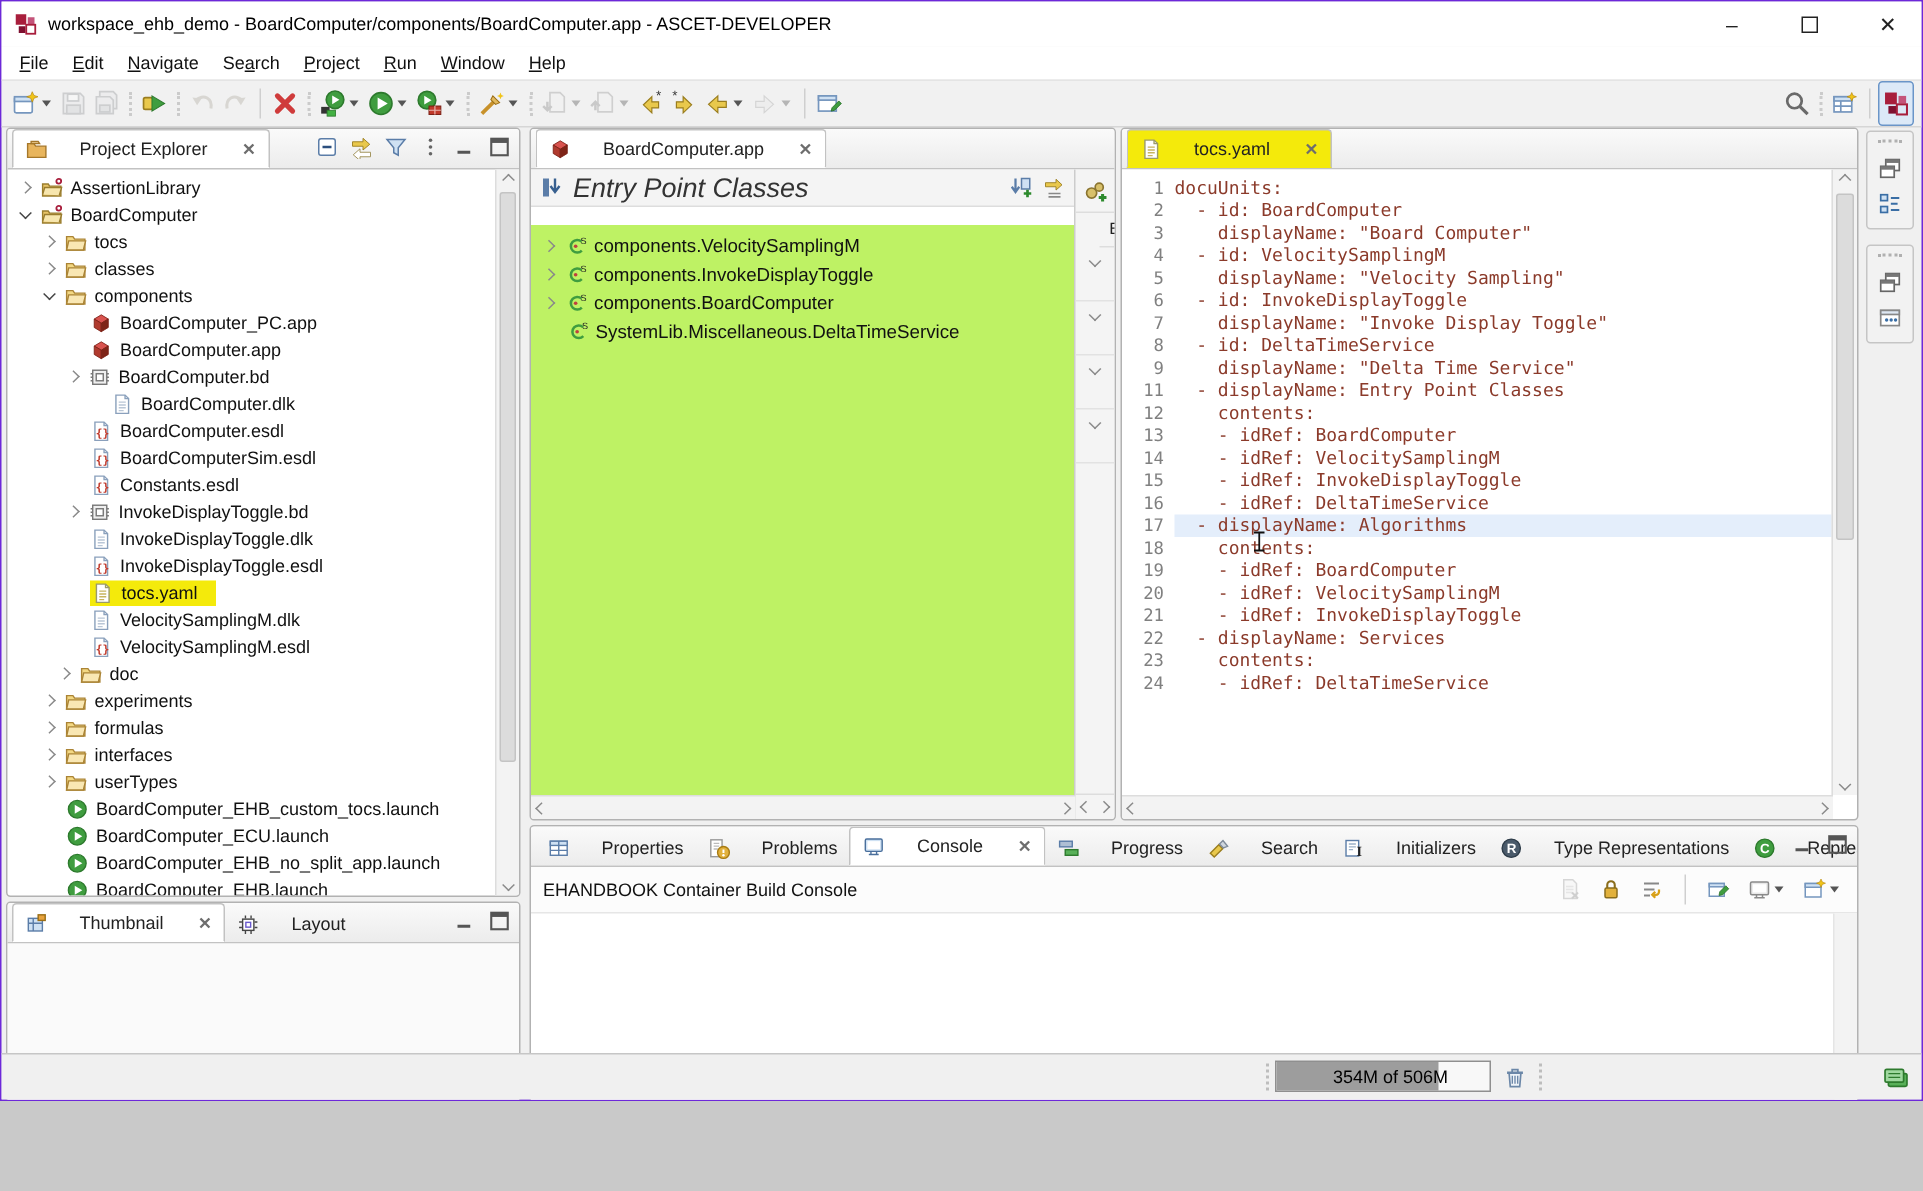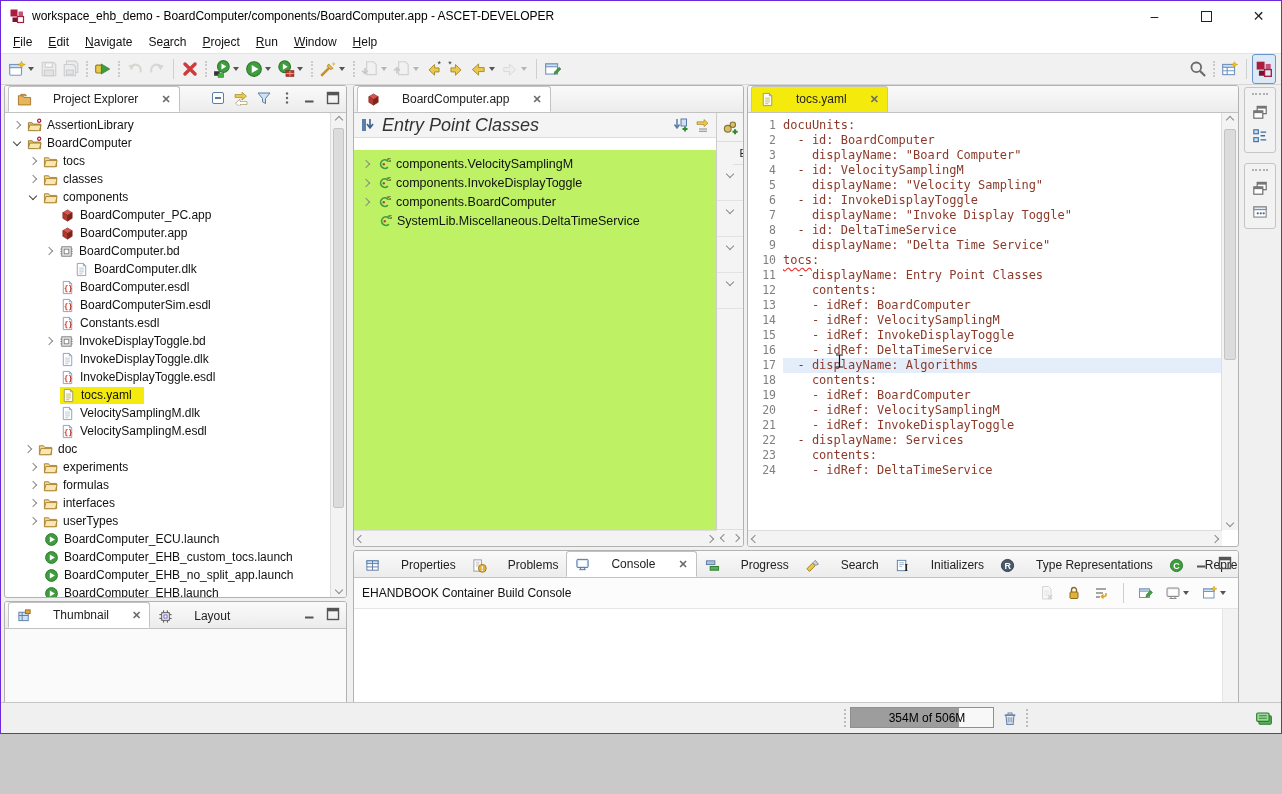--- a/index.html
+++ b/index.html
@@ -581,21 +581,21 @@
           <span class="chev-sp"></span>
           <span class="icon ticon">
             <svg viewBox="0 0 16 16">
               <path d="M3.5 1.5H10l2.5 2.5v10.5h-9z" fill="#fff" stroke="#8aa0bc"></path>
               <path d="M10 1.5V4h2.5" fill="none" stroke="#8aa0bc"></path>
               <text x="4" y="12" font-size="8" font-weight="bold" fill="#c0392b" font-family="monospace">{}</text>
             </svg>
           </span>
           <span class="tlabel">VelocitySamplingM.esdl</span>
         </div>
-        <div class="trow" style="padding-left:17px">
+        <div class="trow" style="padding-left:32px">
           <span class="chev"></span>
           <span class="icon ticon">
             <svg viewBox="0 0 16 16">
               <path d="M1.5 4h4.5l1.2 1.8H14.5v7.7H1.5z" fill="#f3d883" stroke="#ab8435"></path>
               <path d="M1.5 13.5L3 7h12l-1.6 6.5z" fill="#f9e7b3" stroke="#ab8435"></path>
             </svg>
           </span>
           <span class="tlabel">doc</span>
         </div>
         <div class="trow" style="padding-left:22px">
@@ -639,31 +639,31 @@
           <span class="tlabel">userTypes</span>
         </div>
         <div class="trow" style="padding-left:22px">
           <span class="chev-sp"></span>
           <span class="icon ticon">
             <svg viewBox="0 0 16 16">
               <circle cx="8" cy="8" r="6.3" fill="#3f9d3f" stroke="#2d7a2d"></circle>
               <path d="M6.2 4.8L11.6 8l-5.4 3.2z" fill="#fff"></path>
             </svg>
           </span>
-          <span class="tlabel">BoardComputer_ECU.launch</span>
+          <span class="tlabel">BoardComputer_EHB_custom_tocs.launch</span>
         </div>
         <div class="trow" style="padding-left:22px">
           <span class="chev-sp"></span>
           <span class="icon ticon">
             <svg viewBox="0 0 16 16">
               <circle cx="8" cy="8" r="6.3" fill="#3f9d3f" stroke="#2d7a2d"></circle>
               <path d="M6.2 4.8L11.6 8l-5.4 3.2z" fill="#fff"></path>
             </svg>
           </span>
-          <span class="tlabel">BoardComputer_EHB_custom_tocs.launch</span>
+          <span class="tlabel">BoardComputer_ECU.launch</span>
         </div>
         <div class="trow" style="padding-left:22px">
           <span class="chev-sp"></span>
           <span class="icon ticon">
             <svg viewBox="0 0 16 16">
               <circle cx="8" cy="8" r="6.3" fill="#3f9d3f" stroke="#2d7a2d"></circle>
               <path d="M6.2 4.8L11.6 8l-5.4 3.2z" fill="#fff"></path>
             </svg>
           </span>
           <span class="tlabel">BoardComputer_EHB_no_split_app.launch</span>
@@ -893,24 +893,20 @@
           <span class="ln">7</span>
           <span class="code">    displayName: "Invoke Display Toggle"</span>
         </div>
         <div class="yrow">
           <span class="ln">8</span>
           <span class="code">  - id: DeltaTimeService</span>
         </div>
         <div class="yrow">
           <span class="ln">9</span>
           <span class="code">    displayName: "Delta Time Service"</span>
-        </div>
-        <div class="yrow">
-          <span class="ln">10</span>
-          <span class="code"><span class="squig">tocs</span>:</span>
         </div>
         <div class="yrow">
           <span class="ln">11</span>
           <span class="code">  - displayName: Entry Point Classes</span>
         </div>
         <div class="yrow">
           <span class="ln">12</span>
           <span class="code">    contents:</span>
         </div>
         <div class="yrow">

